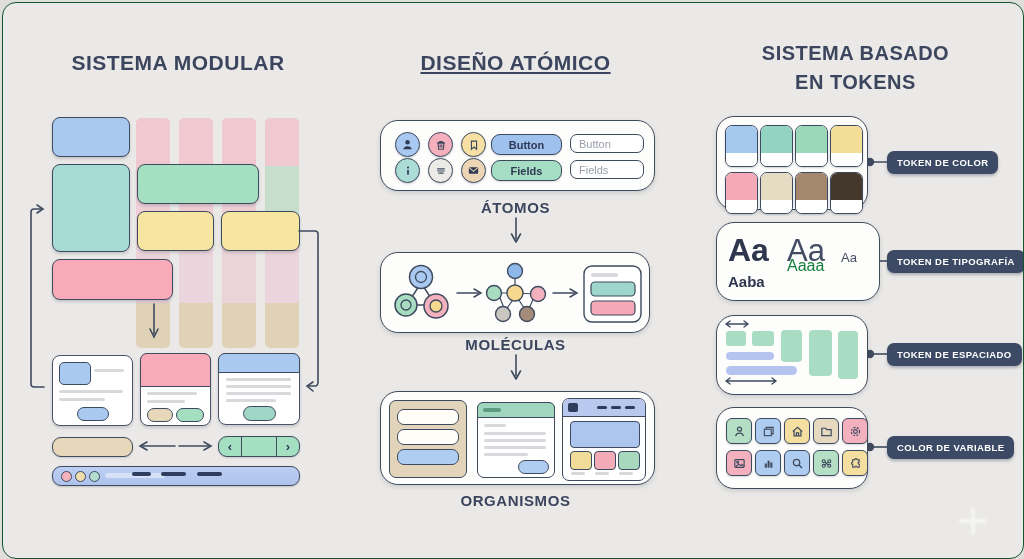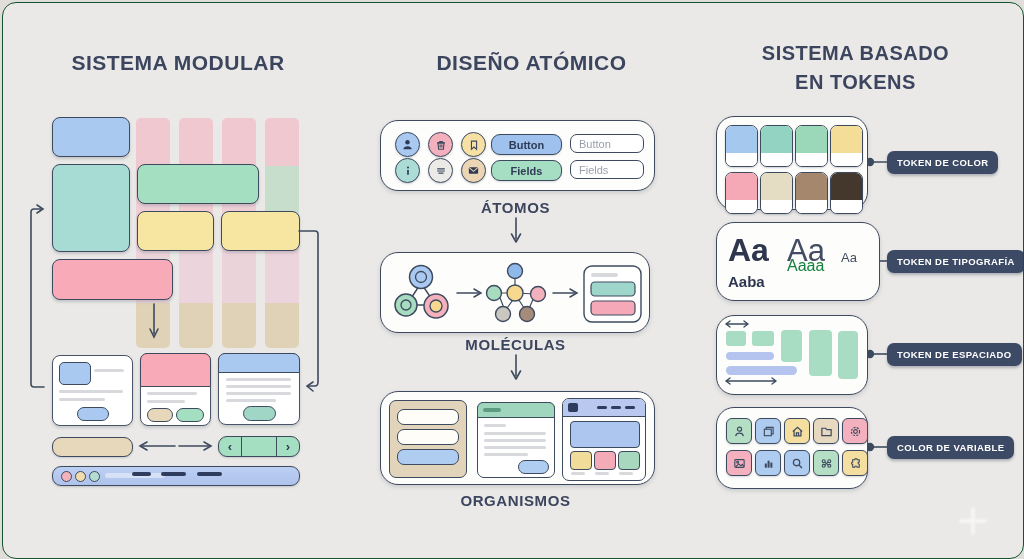--- a/index.html
+++ b/index.html
@@ -130,21 +130,21 @@
   <div class="pill" style="left:49px;top:463px;width:246px;height:18px;background:linear-gradient(180deg,#bccff3,#aec2ec);box-shadow:0 1px 2px rgba(60,70,90,.25);">
     <div class="abs" style="left:8px;top:4px;width:9px;height:9px;border-radius:50%;background:#f3b3bc;border:1px solid #3e4a5e;"></div>
     <div class="abs" style="left:22px;top:4px;width:9px;height:9px;border-radius:50%;background:#efddae;border:1px solid #3e4a5e;"></div>
     <div class="abs" style="left:36px;top:4px;width:9px;height:9px;border-radius:50%;background:#b4dcd0;border:1px solid #3e4a5e;"></div>
     <div class="abs" style="left:52px;top:6px;width:60px;height:5px;border-radius:3px;background:rgba(255,255,255,.45);"></div>
     <div class="abs" style="left:79px;top:5px;width:19px;height:4px;border-radius:2px;background:#2e3c5e;"></div>
     <div class="abs" style="left:108px;top:5px;width:25px;height:4px;border-radius:2px;background:#2e3c5e;"></div>
     <div class="abs" style="left:144px;top:5px;width:25px;height:4px;border-radius:2px;background:#2e3c5e;"></div>
   </div>
 
-  <div class="title" style="left:376px;top:48px;width:305px;">DISEÑO ATÓMICO</div>
+  <div class="title" style="left:360px;top:48px;width:305px;text-decoration:underline;">DISEÑO ATÓMICO</div>
 
   <div class="card" style="left:377px;top:117px;width:273px;height:69px;">
     <div class="circ-icon" style="left:14px;top:11px;background:#a9c9f1;">
       <svg width="13" height="13" viewBox="0 0 14 14">
           <circle cx="7" cy="4.6" r="2.4" fill="#2f3a55"></circle>
           <path d="M2.4 12.2 a4.7 4.3 0 0 1 9.2 0 Z" fill="#2f3a55"></path>
         </svg>
     </div>
     <div class="circ-icon" style="left:47px;top:11px;background:#f5b0be;">
       <svg width="12" height="12" viewBox="0 0 14 14" fill="none" stroke="#3e4a5e" stroke-width="1.3">

